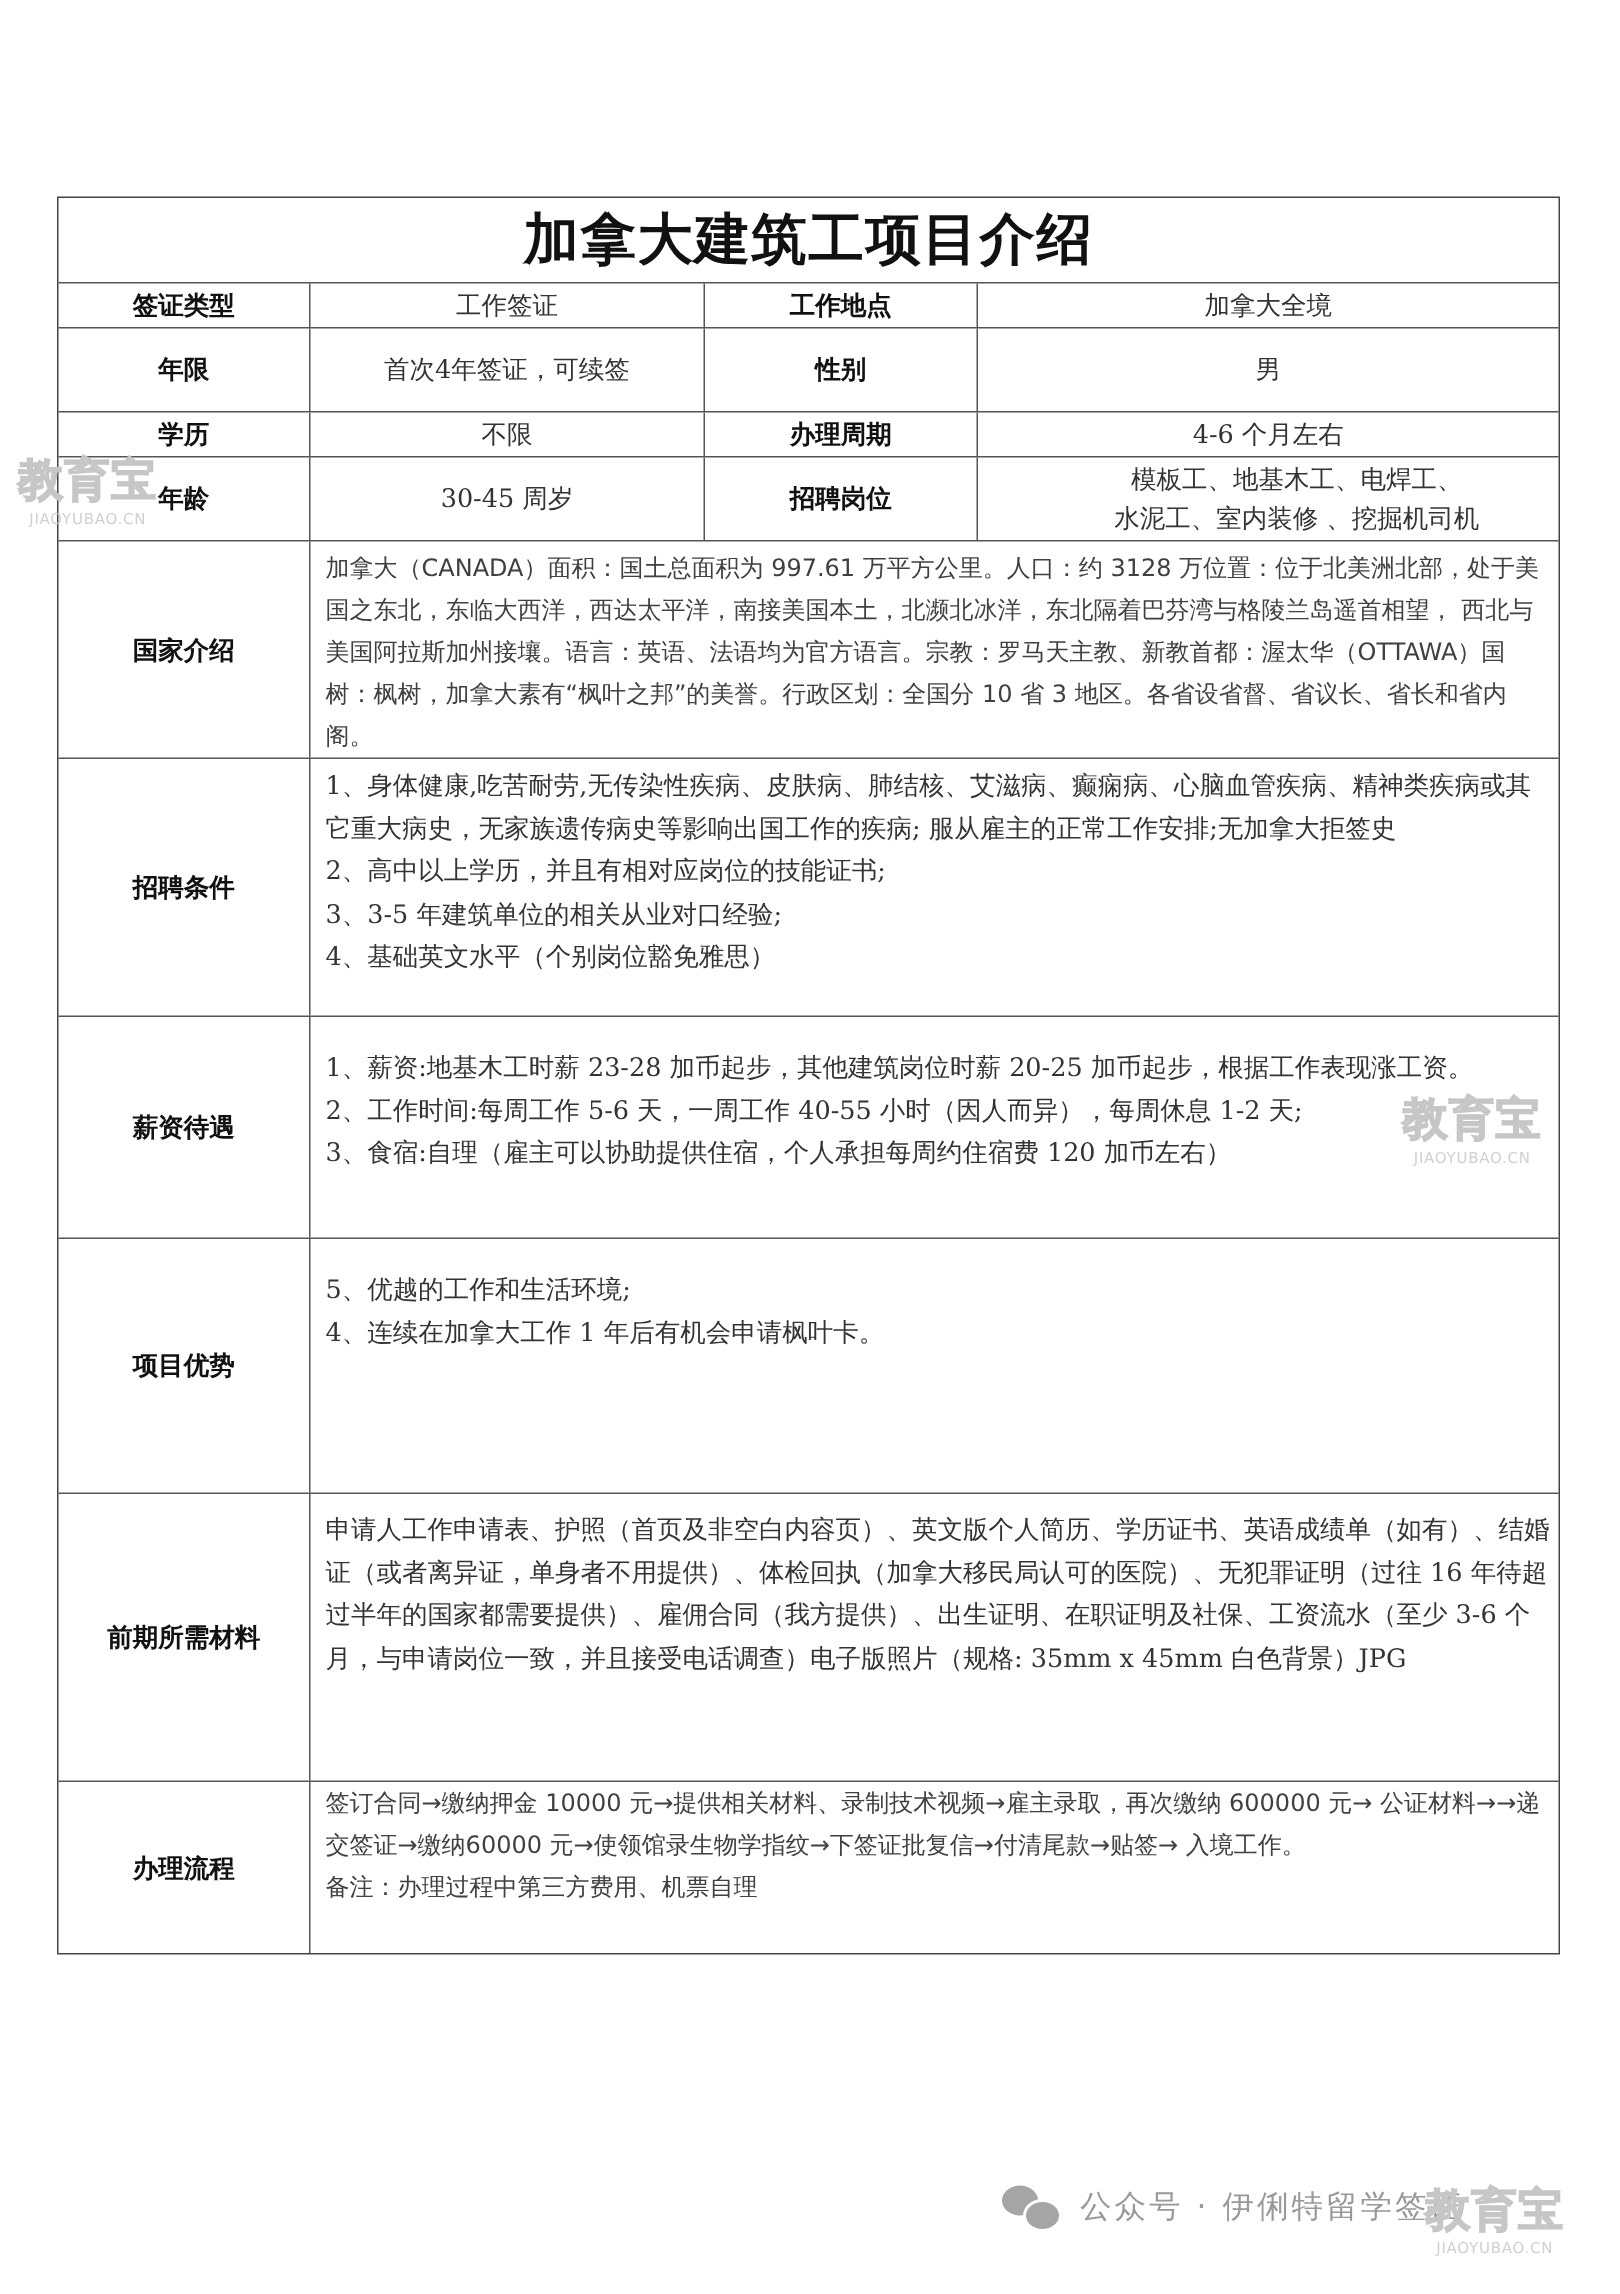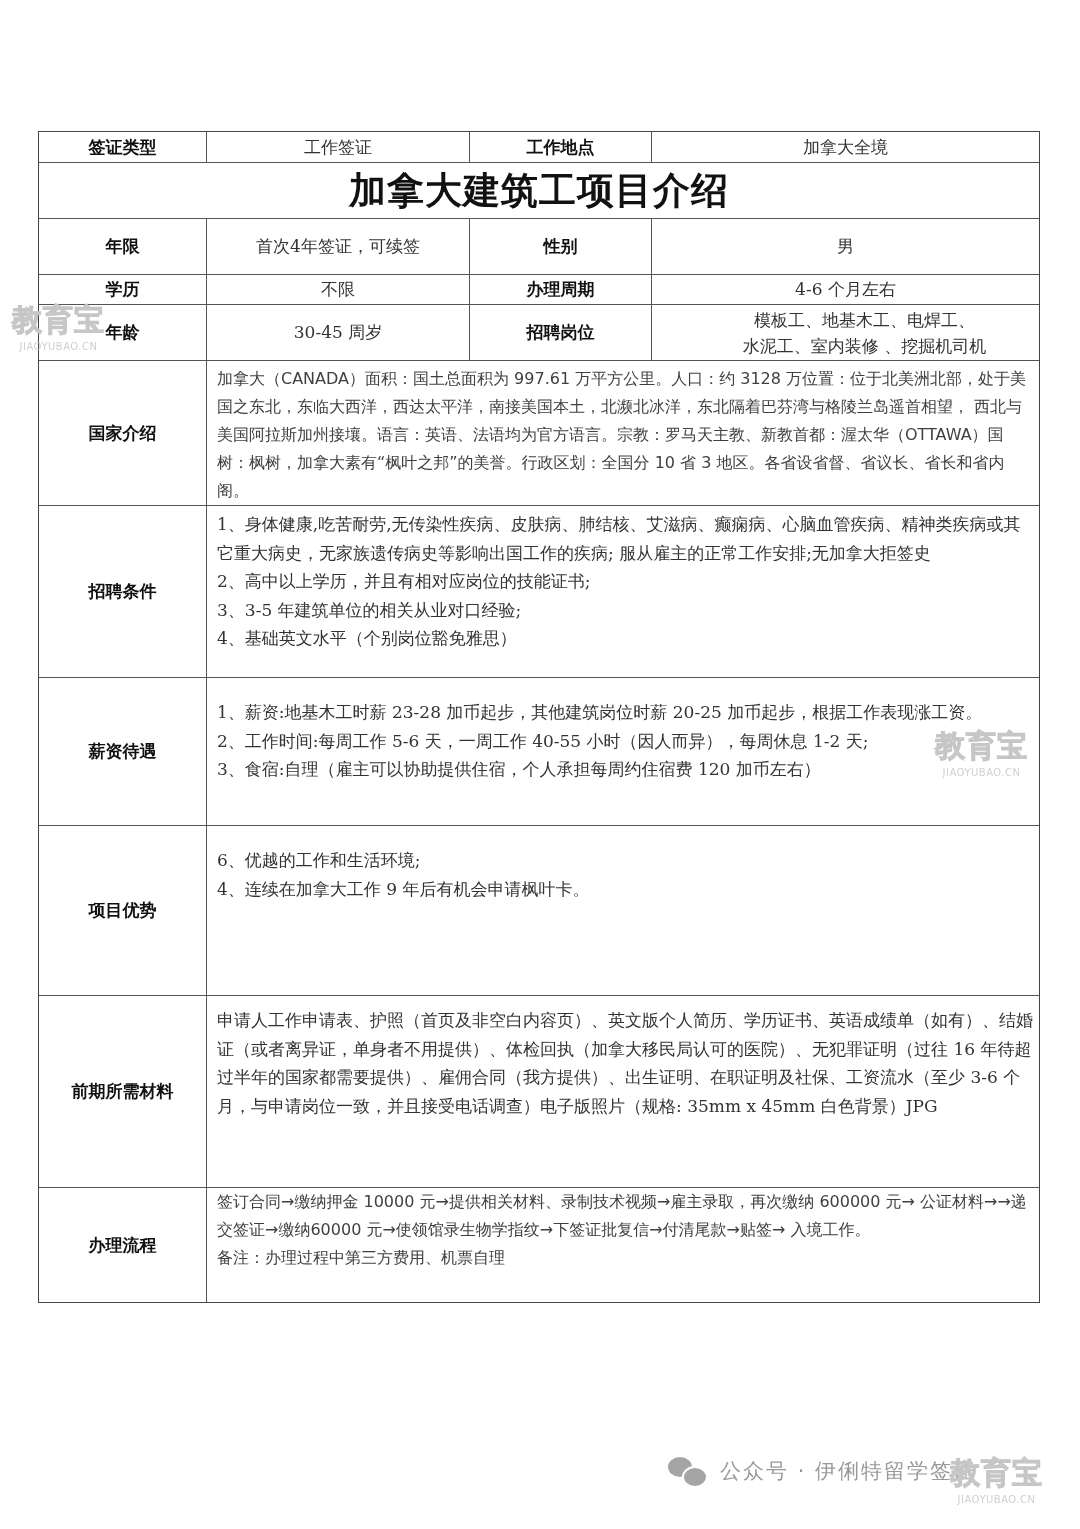--- a/index.html
+++ b/index.html
@@ -59,29 +59,29 @@
   }
   .footer .wechat { width: 40px; height: 32px; position: relative; margin-right: 12px; }
   .footer .wechat .b1 { position: absolute; left: 0; top: 2px; width: 24px; height: 20px; border-radius: 50%; background: #a5a5a5; }
   .footer .wechat .b2 { position: absolute; left: 14px; top: 11px; width: 22px; height: 18px; border-radius: 50%; background: #a5a5a5; border: 2px solid #fff; }
 </style>
 </head>
 <body>
 
 <div class="sheet">
 
+  <div class="row title-row">
+    <div class="cell title">加拿大建筑工项目介绍</div>
+  </div>
+
   <div class="row r1">
     <div class="cell c1 label">签证类型</div>
     <div class="cell c2 value">工作签证</div>
     <div class="cell c3 label">工作地点</div>
     <div class="cell c4 value">加拿大全境</div>
-  </div>
-
-  <div class="row title-row">
-    <div class="cell title">加拿大建筑工项目介绍</div>
   </div>
 
   <div class="row r2">
     <div class="cell c1 label">年限</div>
     <div class="cell c2 value">首次4年签证，可续签</div>
     <div class="cell c3 label">性别</div>
     <div class="cell c4 value">男</div>
   </div>
 
   <div class="row r3">
@@ -121,22 +121,22 @@
     <div class="cell sec-body">
       <p class="overflow-wide">1、薪资:地基木工时薪 23-28 加币起步，其他建筑岗位时薪 20-25 加币起步，根据工作表现涨工资。</p>
       <p>2、工作时间:每周工作 5-6 天，一周工作 40-55 小时（因人而异），每周休息 1-2 天;</p>
       <p>3、食宿:自理（雇主可以协助提供住宿，个人承担每周约住宿费 120 加币左右）</p>
     </div>
   </div>
 
   <div class="row s-adv">
     <div class="cell sec-label label">项目优势</div>
     <div class="cell sec-body">
-      <p>6、优越的工作和生活环境;</p>
-      <p>4、连续在加拿大工作 9 年后有机会申请枫叶卡。</p>
+      <p>5、优越的工作和生活环境;</p>
+      <p>4、连续在加拿大工作 1 年后有机会申请枫叶卡。</p>
     </div>
   </div>
 
   <div class="row s-mat">
     <div class="cell sec-label label">前期所需材料</div>
     <div class="cell sec-body">申请人工作申请表、护照（首页及非空白内容页）、英文版个人简历、学历证书、英语成绩单（如有）、结婚证（或者离异证，单身者不用提供）、体检回执（加拿大移民局认可的医院）、无犯罪证明（过往 16 年待超过半年的国家都需要提供）、雇佣合同（我方提供）、出生证明、在职证明及社保、工资流水（至少 3-6 个月，与申请岗位一致，并且接受电话调查）电子版照片（规格: 35mm x 45mm  白色背景）JPG</div>
   </div>
 
   <div class="row s-flow">
     <div class="cell sec-label label">办理流程</div>

